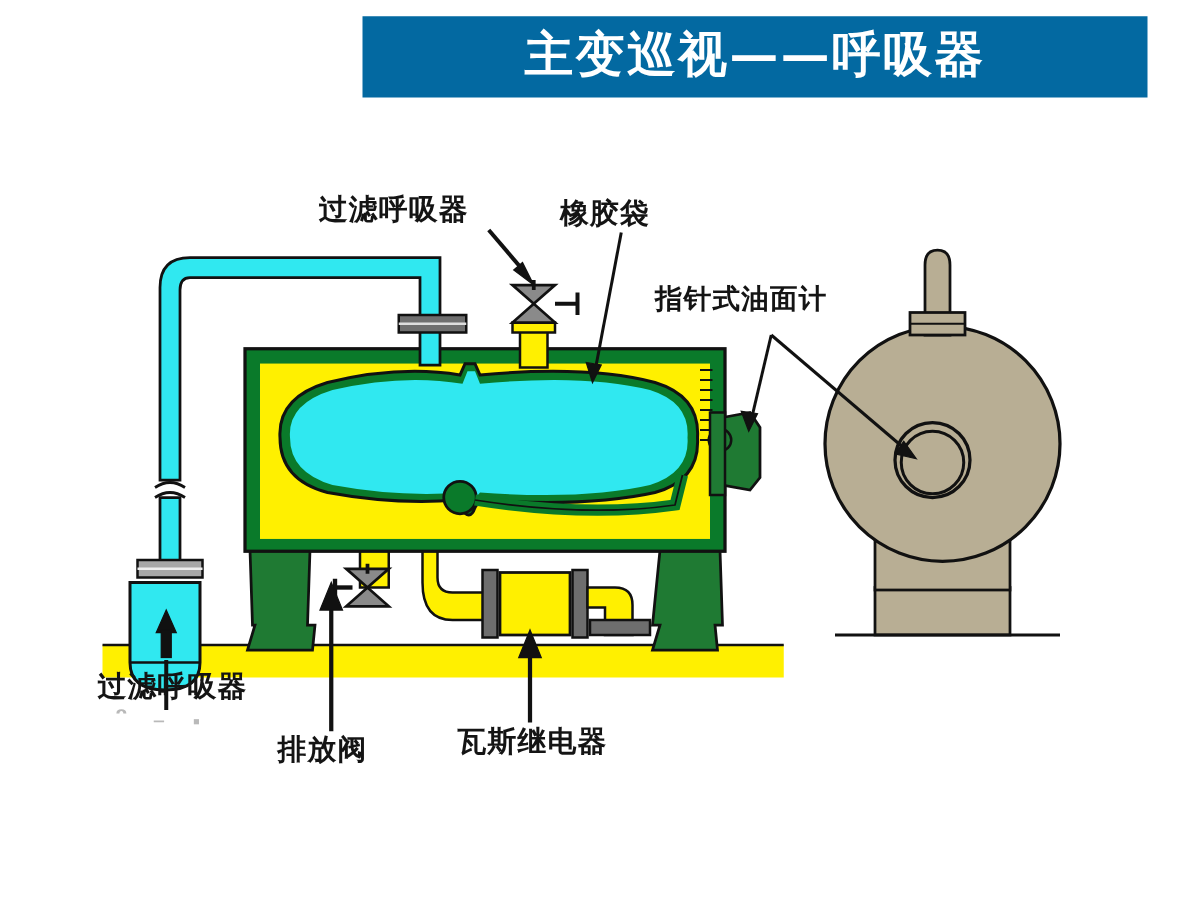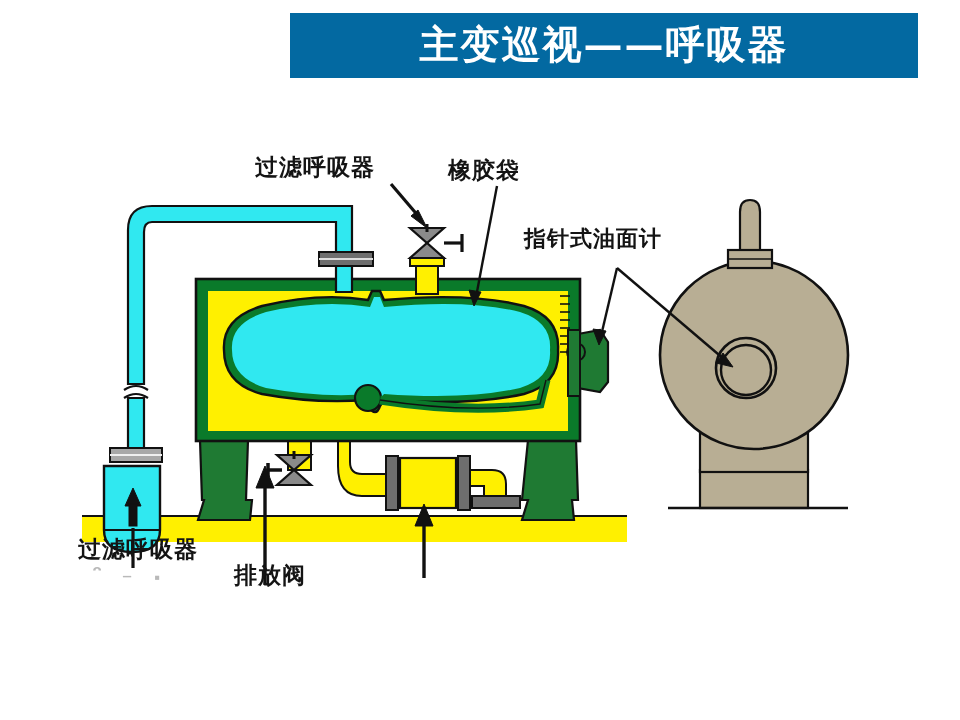--- a/index.html
+++ b/index.html
@@ -55,21 +55,21 @@
     font-weight: bold;
     font-size: 23px;
     white-space: nowrap;
     letter-spacing: 1px;
   }
   .label-sm { font-size: 22px; }
   #lbl-air-release { left: 255px; top: 152px; }
   #lbl-rubber-bag  { left: 448px; top: 155px; }
   #lbl-oil-gauge   { left: 524px; top: 224px; }
   #lbl-filter      { left: 78px;  top: 534px; }
-  #lbl-drain       { left: 222px; top: 560px; margin-left: 12px; }
+  #lbl-drain       { left: 222px; top: 584px; }
   #lbl-gas-relay   { left: 366px; top: 578px; }
   #lbl-ghost {
     position: absolute;
     left: 92px;
     top: 562px;
     font-family: "DejaVu Sans", "Liberation Sans", sans-serif;
     font-weight: bold;
     font-size: 21px;
     color: #b9b9b9;
     white-space: nowrap;
@@ -298,16 +298,17 @@
       <line x1="424" y1="578" x2="424" y2="524" stroke-width="3.4"></line>
       <polygon points="424,504 415,526 433,526"></polygon>
     </g>
   </svg>
 
   <div class="label" id="lbl-air-release">过滤呼吸器</div>
   <div class="label" id="lbl-rubber-bag">橡胶袋</div>
   <div class="label label-sm" id="lbl-oil-gauge">指针式油面计</div>
   <div class="label" id="lbl-filter">过滤呼吸器</div>
   <div class="label" id="lbl-drain">排放阀</div>
+  <div class="label" id="lbl-gas-relay">瓦斯继电器</div>
   <div id="lbl-ghost">ᵔ  ₋ ⠄</div>
 
 
 </div>
 
 </body></html>

